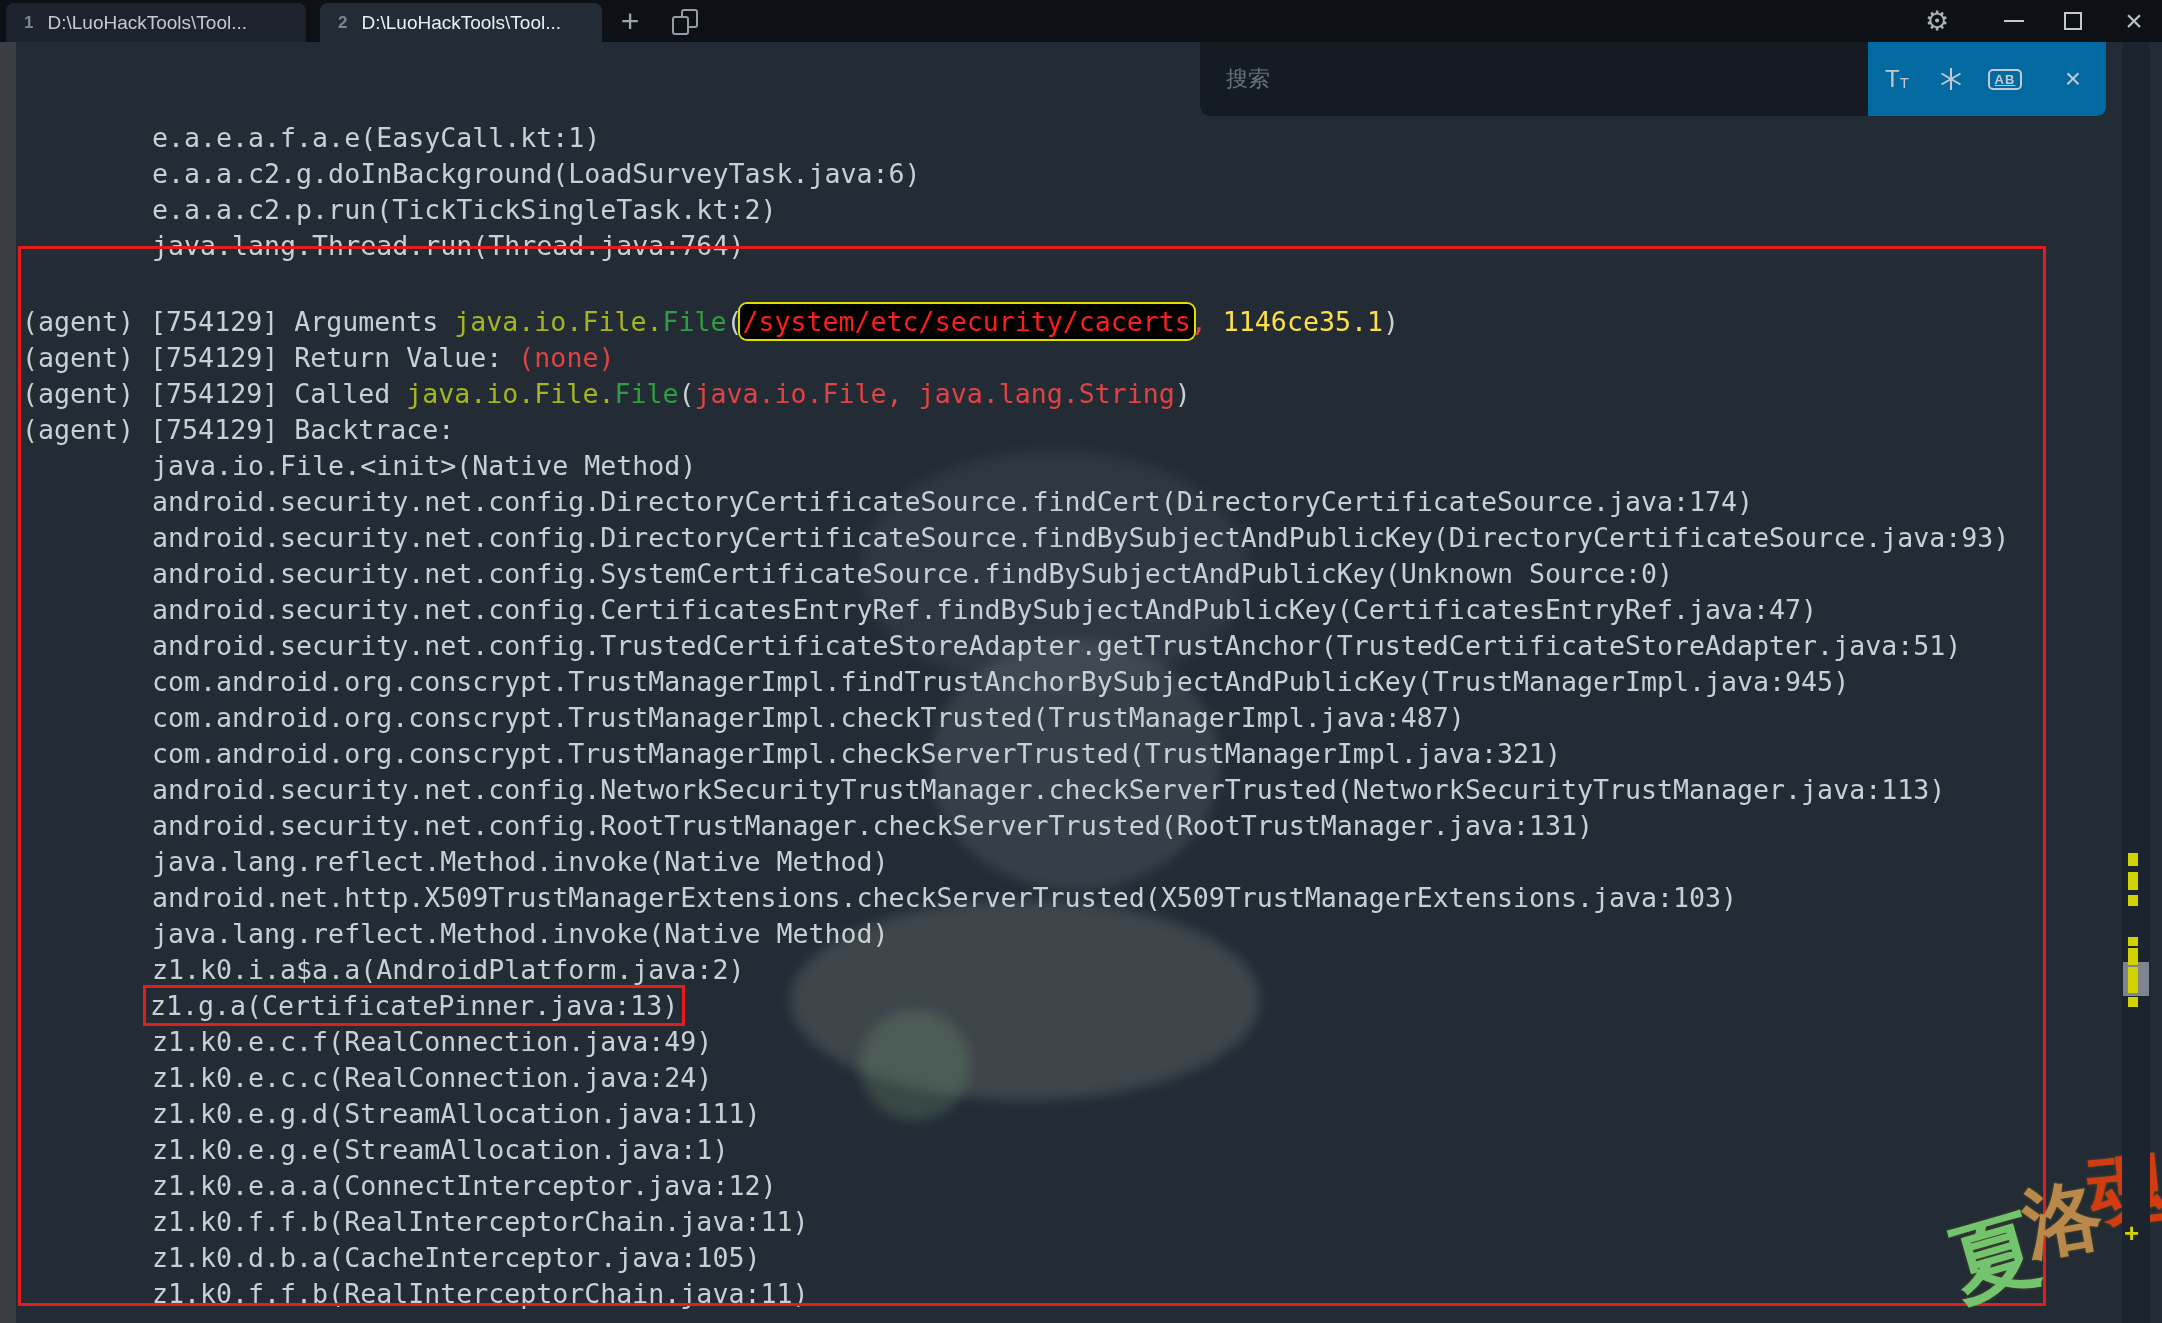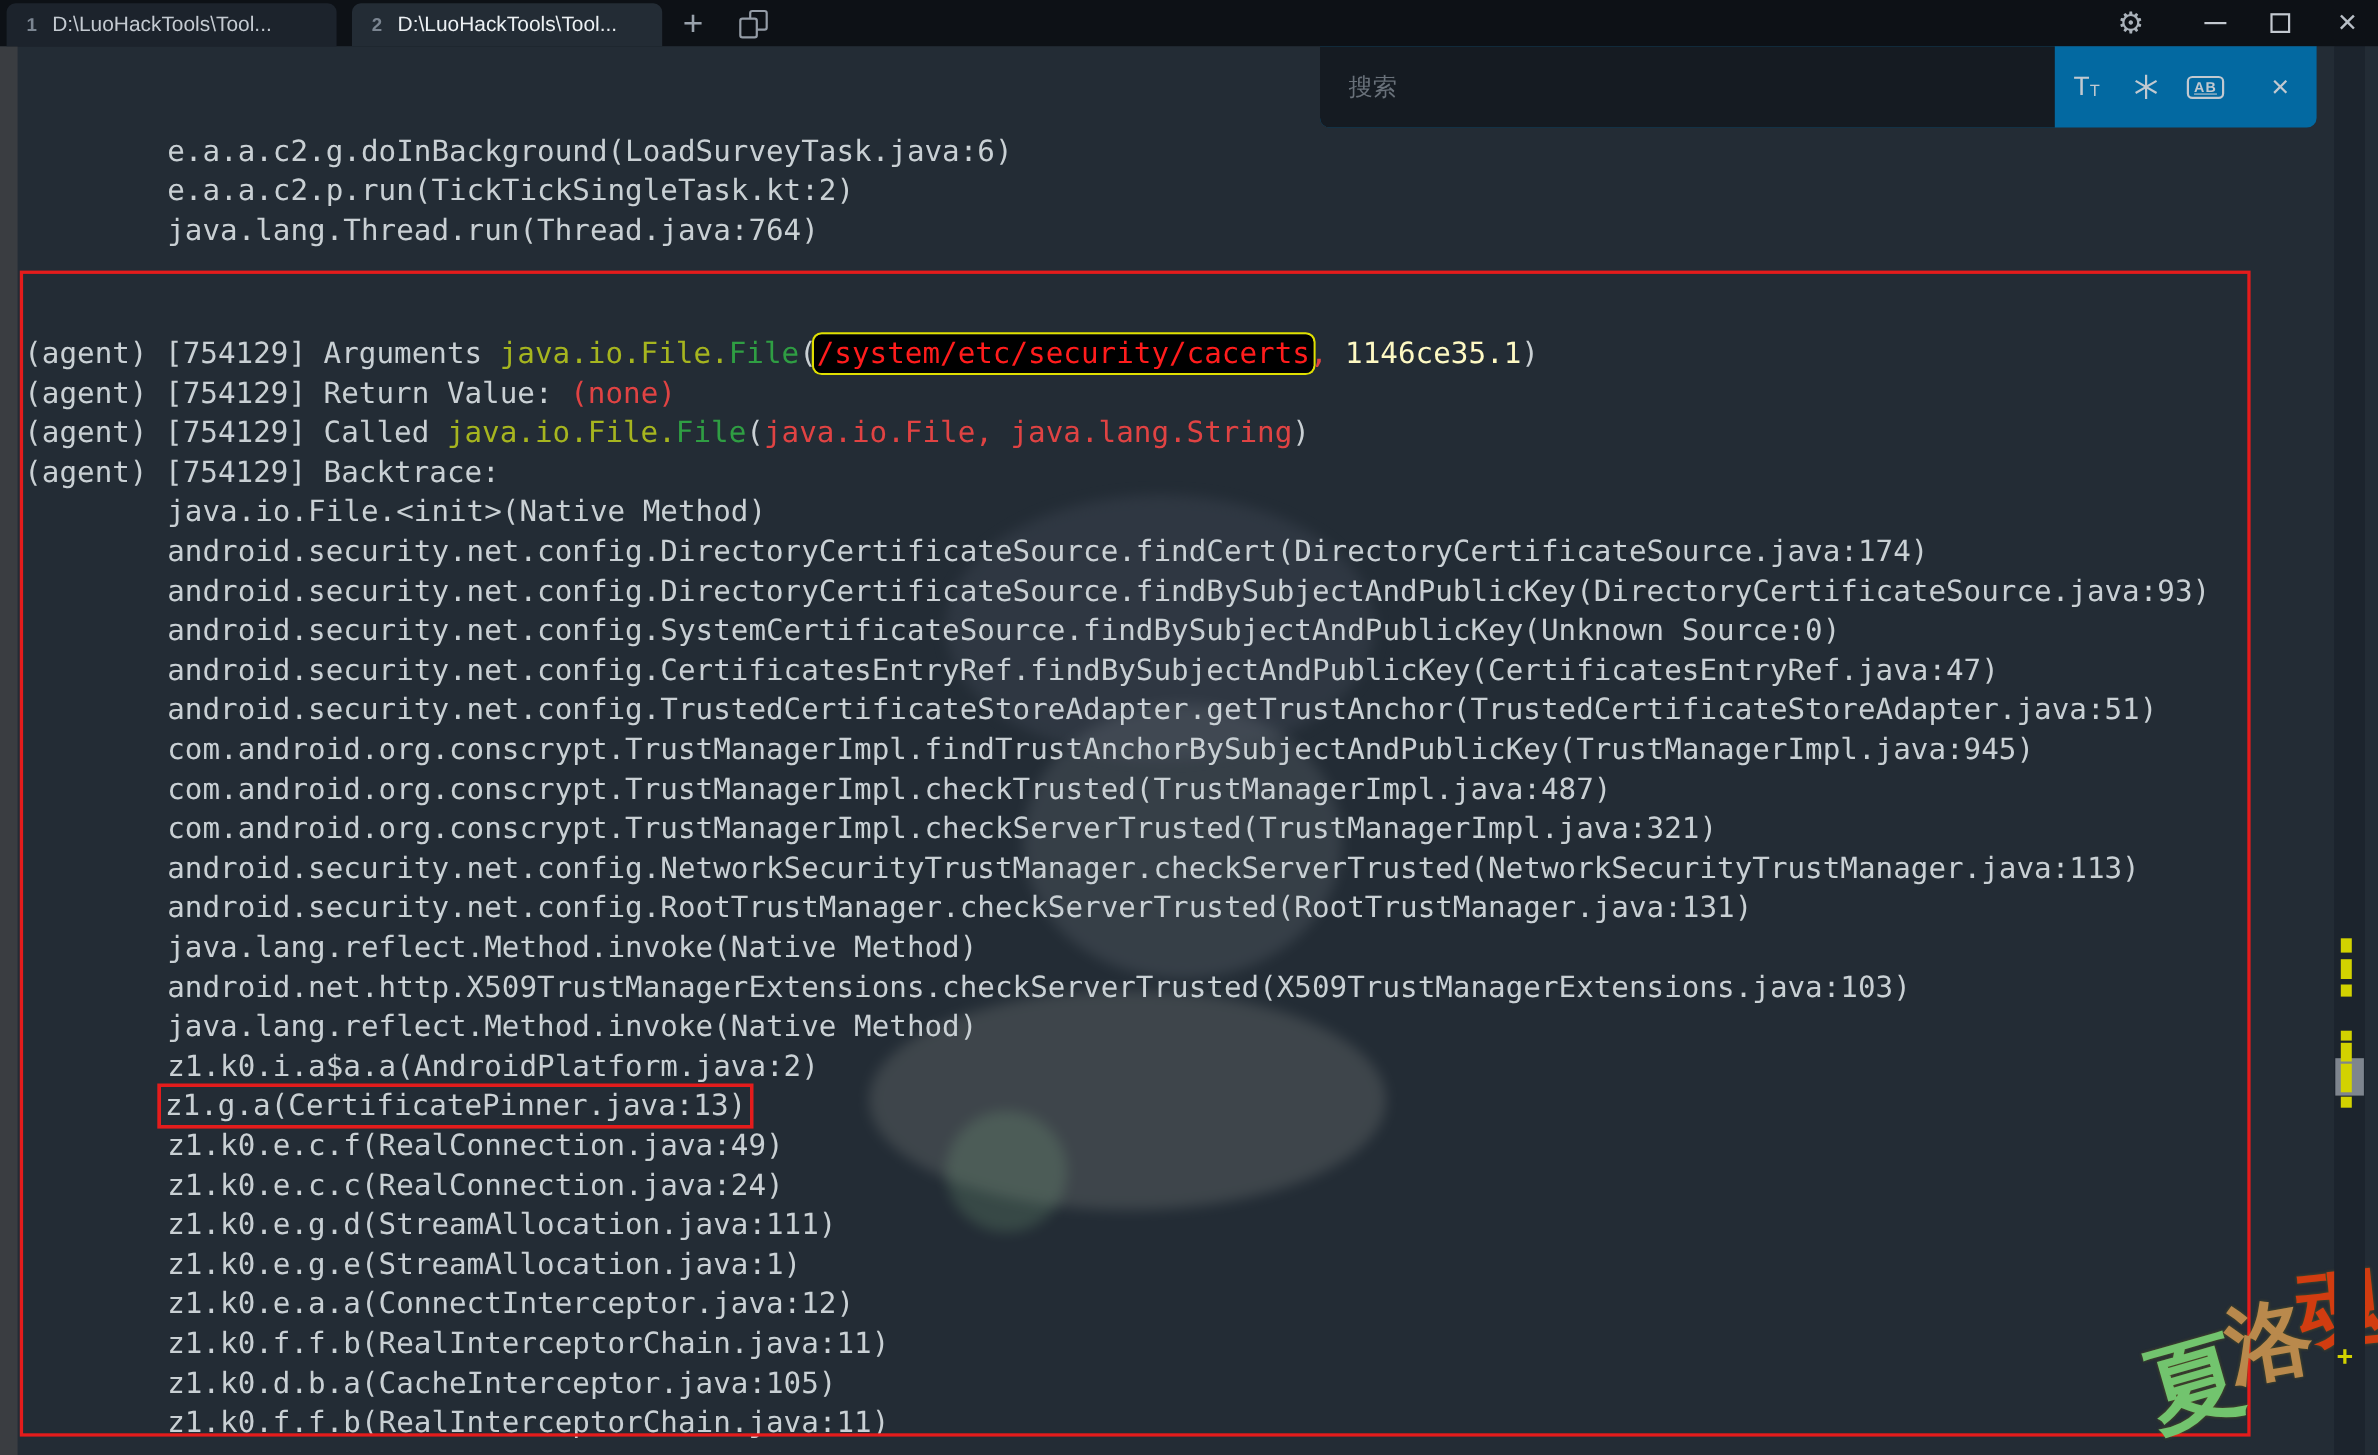--- a/index.html
+++ b/index.html
@@ -62,21 +62,21 @@
   
   .log { position:absolute; left:0; top:42px; width:2122px; height:1281px; z-index:8;
          font-family:"DejaVu Sans Mono", monospace; font-size:26.6px; }
   .block { position:absolute; left:22px; }
   .line { height:36px; line-height:36px; white-space:pre; color:#c9d0d4; }
   .line.ind { padding-left:130px; }
   .seg-g  { color:#c9d0d4; }
   .seg-y  { color:#a6b51f; }
   .seg-gr { color:#2f9e43; }
   .seg-r  { color:#e04343; }
-  .seg-sa { color:#fef9c3; }
+  .seg-sa { color:#fde047; }
   .seg-hl { color:#ff1c1c; background:#000; border-radius:7px;
             box-shadow:0 0 0 2px #e0e000; padding:2px 3px; margin:0 -3px; }
   .redbox { box-shadow:0 0 0 3px #e41c1c; padding:2px 4px; margin:0 -6px; }
   .outer-rect { position:absolute; left:18px; top:246px; width:2028px; height:1060px;
                 border:3px solid #e41c1c; z-index:12; pointer-events:none; }
 
   
   .wm-center { position:absolute; z-index:6; pointer-events:none; filter:blur(6px); }
   .wm-hair  { left:860px;  top:450px; width:390px; height:240px; border-radius:50%;
               background:#39414d; opacity:.55; }
@@ -144,20 +144,21 @@
 
   <div class="left-strip"></div>
 
   <div class="wm-center wm-hair"></div>
   <div class="wm-center wm-face"></div>
   <div class="wm-center wm-body"></div>
   <div class="wm-center wm-green"></div>
 
   <div class="log">
       <div class="block" style="top: 78px;">
+        <div class="line ind"><span class="seg-g">e.a.e.a.f.a.e(EasyCall.kt:1)</span></div>
         <div class="line ind"><span class="seg-g">e.a.a.c2.g.doInBackground(LoadSurveyTask.java:6)</span></div>
         <div class="line ind"><span class="seg-g">e.a.a.c2.p.run(TickTickSingleTask.kt:2)</span></div>
         <div class="line ind"><span class="seg-g">java.lang.Thread.run(Thread.java:764)</span></div>
       </div>
       <div class="block" style="top: 262px;">
         <div class="line"><span class="seg-g">(agent) [754129] Arguments </span><span class="seg-y">java.io.File.</span><span class="seg-gr">File</span><span class="seg-g">(</span><span class="seg-hl">/system/etc/security/cacerts</span><span class="seg-r">,</span><span class="seg-sa"> 1146ce35.1</span><span class="seg-g">)</span></div>
         <div class="line"><span class="seg-g">(agent) [754129] Return Value: </span><span class="seg-r">(none)</span></div>
         <div class="line"><span class="seg-g">(agent) [754129] Called </span><span class="seg-y">java.io.File.</span><span class="seg-gr">File</span><span class="seg-g">(</span><span class="seg-r">java.io.File, java.lang.String</span><span class="seg-g">)</span></div>
         <div class="line"><span class="seg-g">(agent) [754129] Backtrace:</span></div>
         <div class="line ind"><span class="seg-g">java.io.File.&lt;init&gt;(Native Method)</span></div>

